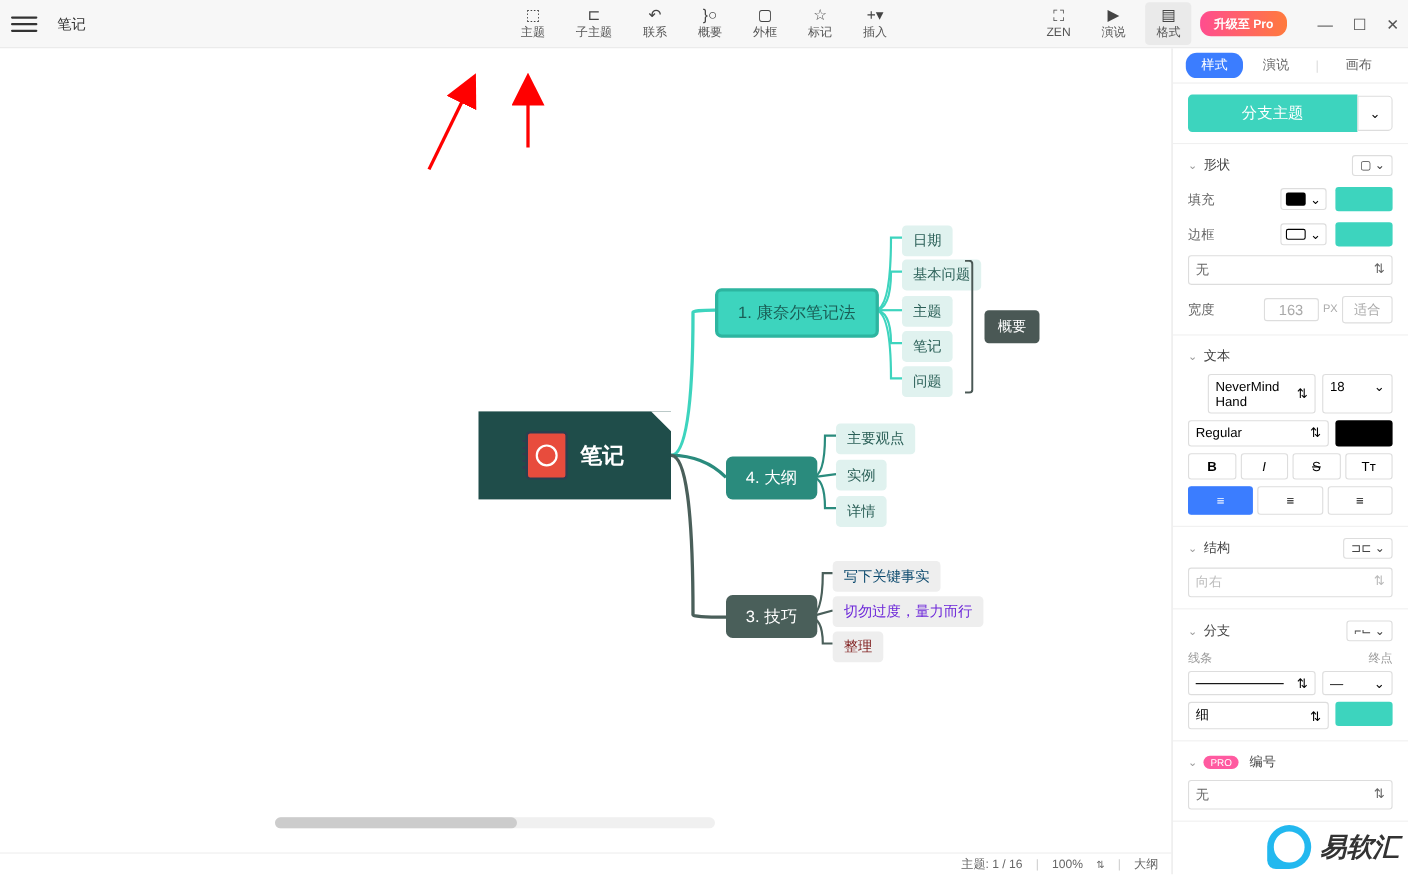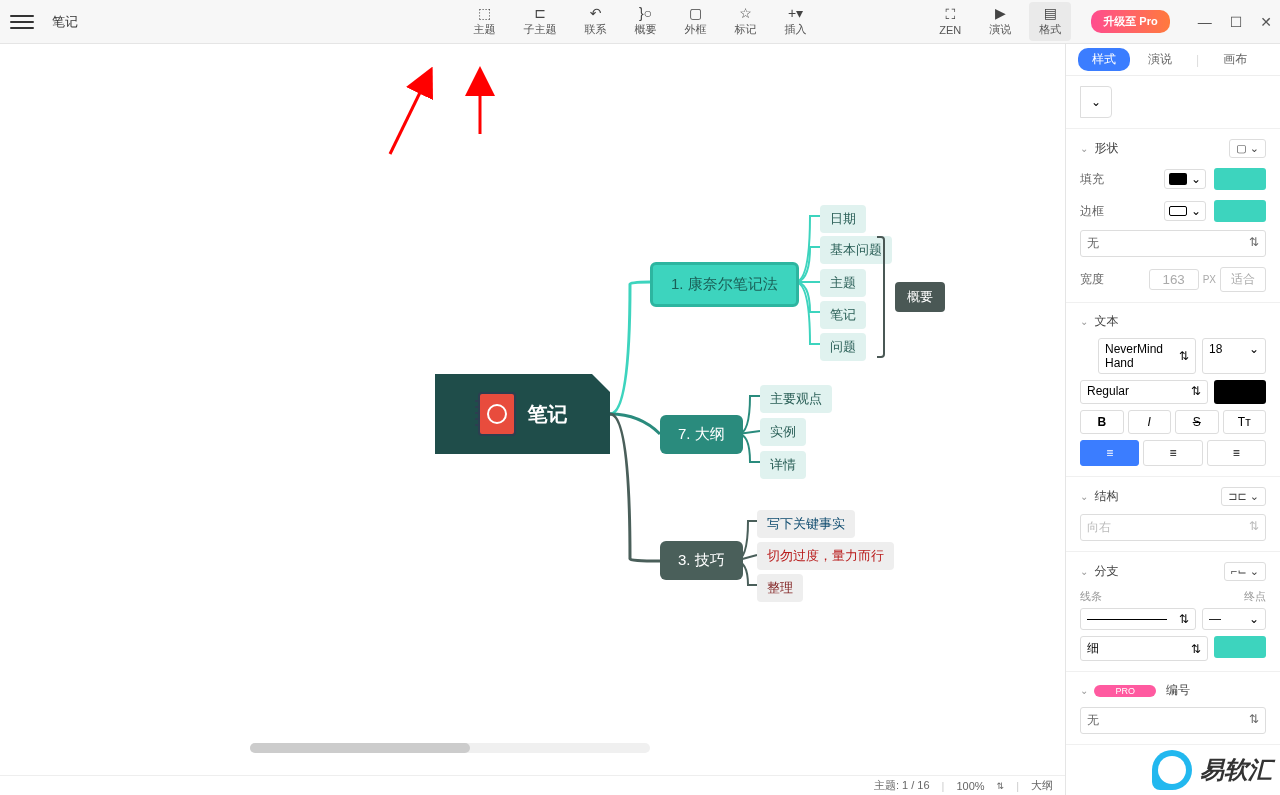--- a/index.html
+++ b/index.html
@@ -10,21 +10,21 @@
 .toolbar-left { display: flex; align-items: center; gap: 8px; padding-left: 10px; }
 .menu-btn { width: 24px; height: 24px; cursor: pointer; display: flex; flex-direction: column; justify-content: center; gap: 4px; }
 .menu-btn span { height: 2px; background: #333; border-radius: 1px; }
 .app-title { font-size: 13px; color: #333; margin-left: 10px; }
 .toolbar-center { position: absolute; left: 50%; transform: translateX(-50%); display: flex; gap: 8px; }
 .tool-item { display: flex; flex-direction: column; align-items: center; padding: 4px 10px; cursor: pointer; }
 .tool-icon { width: 18px; height: 14px; color: #444; display: flex; align-items: center; justify-content: center; font-size: 14px; }
 .tool-label { font-size: 11px; color: #555; margin-top: 2px; }
 .toolbar-right { margin-left: auto; display: flex; align-items: center; gap: 8px; padding-right: 8px; }
 .format-btn { background: #eaeaea; border-radius: 4px; padding: 4px 10px; }
-.upgrade-btn { background: linear-gradient(90deg, #ff4d8f, #ff7a3d); color: #fff; font-size: 11px; padding: 4px 12px; border-radius: 10px; cursor: pointer; font-weight: bold; margin-left: 12px; }
+.upgrade-btn { background: linear-gradient(90deg, #ff4d8f, #ff7a3d); color: #fff; font-size: 11px; padding: 4px 12px; border-radius: 10px; cursor: pointer; font-weight: bold; }
 .win-controls { display: flex; gap: 18px; margin-left: 20px; font-size: 14px; color: #555; }
 .win-controls span { cursor: pointer; }
 
 
 .canvas { position: absolute; top: 44px; left: 0; right: 215px; bottom: 20px; background: #fff; }
 
 
 .root-node { position: absolute; left: 435px; top: 330px; width: 175px; height: 80px; background: #1f4d4a; display: flex; align-items: center; justify-content: center; gap: 12px; }
 .root-node::after { content: ""; position: absolute; top: 0; right: 0; width: 0; height: 0; border-top: 18px solid #fff; border-left: 18px solid transparent; }
 .notebook-icon { width: 38px; height: 44px; background: #e84c3d; border-radius: 4px; position: relative; border: 2px solid #2c3e50; }
@@ -42,21 +42,21 @@
 .sub { position: absolute; background: #e0f2ef; color: #2a5f57; padding: 5px 10px; border-radius: 4px; font-size: 13px; white-space: nowrap; }
 .sub-1-1 { left: 820px; top: 161px; }
 .sub-1-2 { left: 820px; top: 192px; }
 .sub-1-3 { left: 820px; top: 225px; }
 .sub-1-4 { left: 820px; top: 257px; }
 .sub-1-5 { left: 820px; top: 289px; }
 .sub-2-1 { left: 760px; top: 341px; }
 .sub-2-2 { left: 760px; top: 374px; }
 .sub-2-3 { left: 760px; top: 407px; }
 .sub-3-1 { left: 757px; top: 466px; background: #eee; color: #0c4a6e; }
-.sub-3-2 { left: 757px; top: 498px; background: #eee; color: #b91c1c; }
+.sub-3-2 { left: 757px; top: 498px; background: #eee; color: #6d28d9; }
 .sub-3-3 { left: 757px; top: 530px; background: #eee; color: #7f1d1d; }
 .summary-node { position: absolute; left: 895px; top: 238px; background: #4a5855; color: #fff; padding: 6px 12px; border-radius: 4px; font-size: 13px; }
 .summary-bracket { position: absolute; left: 877px; top: 192px; width: 8px; height: 122px; border-right: 2px solid #4a5855; border-top: 2px solid #4a5855; border-bottom: 2px solid #4a5855; border-radius: 0 4px 4px 0; }
 
 
 .arrow { position: absolute; }
 
 
 .panel { position: absolute; top: 44px; right: 0; bottom: 0; width: 215px; background: #fff; border-left: 1px solid #e5e5e5; overflow-y: auto; font-size: 12px; }
 .panel-tabs { display: flex; height: 32px; align-items: center; border-bottom: 1px solid #eee; padding: 0 12px; gap: 4px; }
@@ -82,21 +82,21 @@
 .font-select { flex: 1; border: 1px solid #ddd; border-radius: 3px; padding: 3px 6px; display: flex; justify-content: space-between; align-items: center; }
 .size-select { width: 64px; border: 1px solid #ddd; border-radius: 3px; padding: 3px 6px; display: flex; justify-content: space-between; }
 .weight-row { display: flex; gap: 6px; margin-top: 6px; }
 .weight-select { flex: 1; border: 1px solid #ddd; border-radius: 3px; padding: 3px 6px; display: flex; justify-content: space-between; }
 .black-swatch { width: 52px; height: 24px; background: #000; border-radius: 3px; }
 .style-btns { display: flex; gap: 4px; margin-top: 6px; }
 .style-btn { flex: 1; border: 1px solid #ddd; border-radius: 3px; padding: 4px; text-align: center; font-size: 12px; }
 .align-btns { display: flex; gap: 4px; margin-top: 6px; }
 .align-btn { flex: 1; border: 1px solid #ddd; border-radius: 3px; padding: 5px; text-align: center; }
 .align-btn.active { background: #3b7dff; color: #fff; border-color: #3b7dff; }
-.pro-badge { background: #ff5aa0; color: #fff; font-size: 9px; padding: 1px 21px; border-radius: 6px; margin-right: 4px; }
+.pro-badge { background: #ff5aa0; color: #fff; font-size: 9px; padding: 1px 6px; border-radius: 6px; margin-right: 4px; }
 
 
 .status-bar { position: absolute; bottom: 0; left: 0; right: 215px; height: 20px; display: flex; align-items: center; justify-content: flex-end; padding: 0 12px; gap: 12px; font-size: 11px; color: #666; border-top: 1px solid #eee; }
 .status-sep { color: #ccc; }
 .hscroll { position: absolute; bottom: 22px; left: 250px; width: 400px; height: 10px; background: #f0f0f0; border-radius: 5px; }
 .hscroll-thumb { position: absolute; left: 0; width: 220px; height: 100%; background: #ccc; border-radius: 5px; }
 
 
 .logo-mark { position: absolute; right: 8px; bottom: 5px; display: flex; align-items: center; gap: 8px; z-index:20;}
 .logo-icon { width: 40px; height: 40px; background: #22b8ef; border-radius: 50% 50% 50% 8px; position: relative; }
@@ -200,21 +200,21 @@
     <line x1="10" y1="90" x2="50" y2="8" stroke="#ff0000" stroke-width="3" marker-end="url(#ah1)"></line>
     <line x1="100" y1="70" x2="100" y2="8" stroke="#ff0000" stroke-width="3" marker-end="url(#ah1)"></line>
   </svg>
 
   <div class="root-node">
     <div class="notebook-icon"></div>
     <span class="root-label">笔记</span>
   </div>
 
   <div class="branch branch-1">1. 康奈尔笔记法</div>
-  <div class="branch branch-2">7. 大纲</div>
+  <div class="branch branch-2">4. 大纲</div>
   <div class="branch branch-3">3. 技巧</div>
 
   <div class="sub sub-1-1">日期</div>
   <div class="sub sub-1-2">基本问题</div>
   <div class="sub sub-1-3">主题</div>
   <div class="sub sub-1-4">笔记</div>
   <div class="sub sub-1-5">问题</div>
   <div class="summary-bracket"></div>
   <div class="summary-node">概要</div>
 
@@ -234,20 +234,21 @@
 <div class="panel">
   <div class="panel-tabs">
     <span class="panel-tab active">样式</span>
     <span class="panel-tab">演说</span>
     <span class="panel-divider">|</span>
     <span class="panel-tab">画布</span>
   </div>
 
   <div class="panel-section">
     <div class="branch-theme-btn">
+      <div class="branch-theme-main">分支主题</div>
       <div class="branch-theme-drop">⌄</div>
     </div>
   </div>
 
   <div class="panel-section">
     <div class="section-header">
       <span>形状</span>
       <span class="shape-selector">▢ ⌄</span>
     </div>
     <div class="prop-row">

